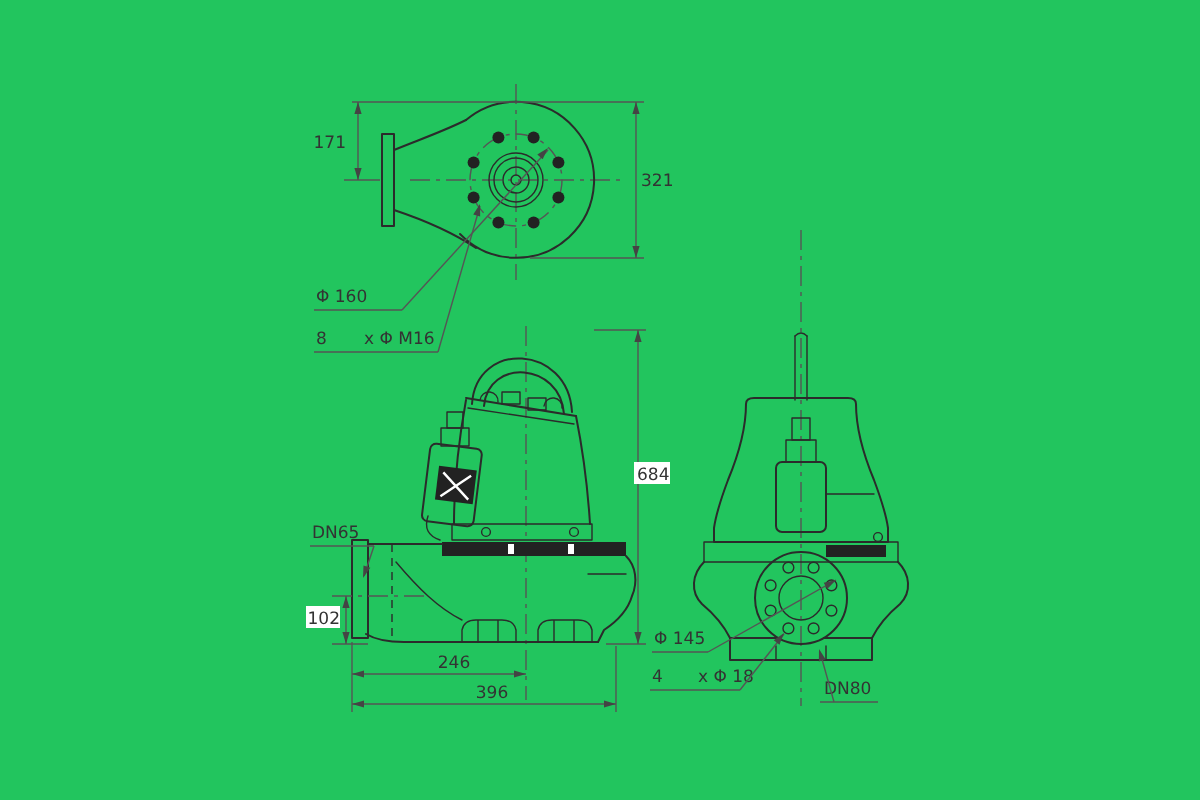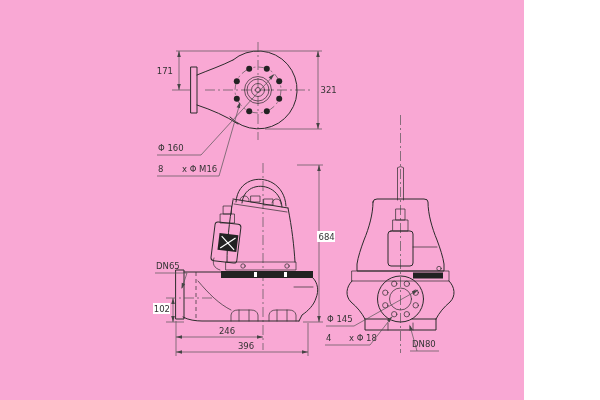--- a/index.html
+++ b/index.html
@@ -1,17 +1,17 @@
 <!DOCTYPE html>
 <html><head>
 <meta charset="utf-8">
 <style>
   html,body{margin:0;padding:0;background:#fff;}
   .canvas{
-    position:relative;width:524px;height:400px;background:#f9a8d4;
+    position:relative;width:600px;height:400px;background:#22c55e;
     font-family:"DejaVu Sans", sans-serif;overflow:hidden;
   }
   svg text{
     font-family:"DejaVu Sans", sans-serif;
     font-size:8.5px;
     fill:#333333;
   }
   .outline{fill:none;stroke:#2b2b2b;stroke-width:1;stroke-linejoin:round;stroke-linecap:round;}
   .detail{fill:none;stroke:#2b2b2b;stroke-width:0.7;stroke-linejoin:round;stroke-linecap:round;}
   .darkfill{fill:#222222;stroke:none;}

